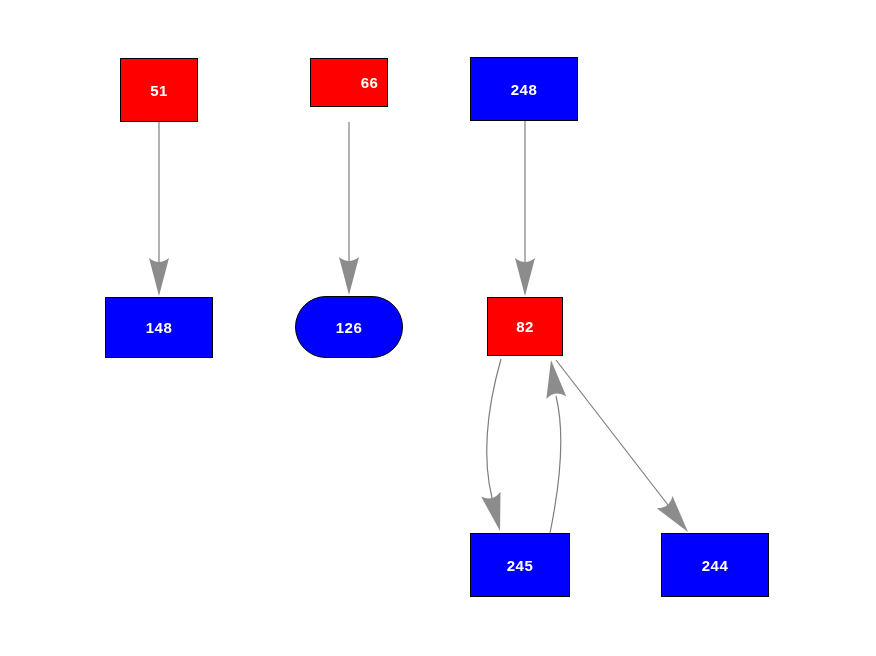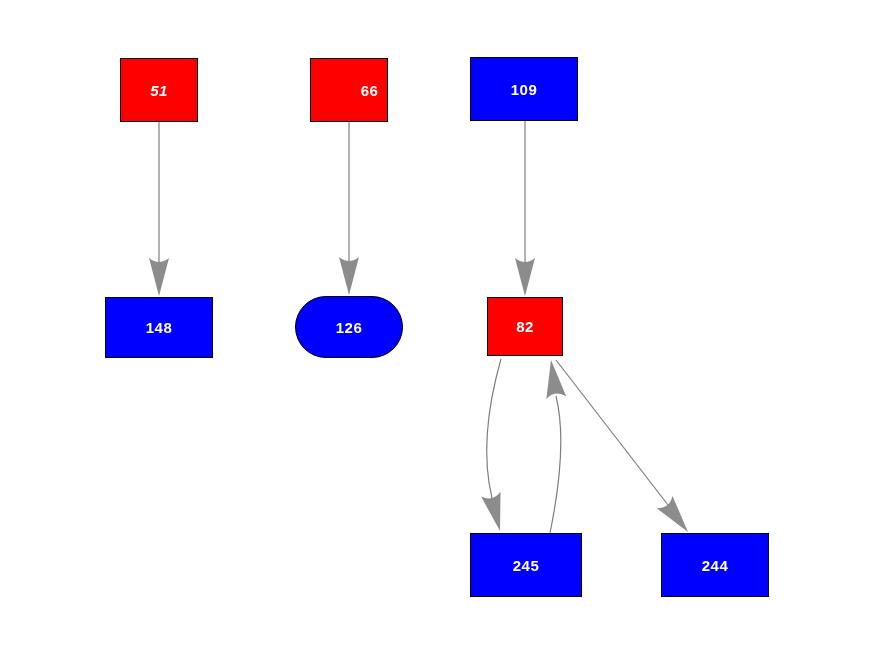--- a/index.html
+++ b/index.html
@@ -77,29 +77,29 @@
       <path class="edge-line" d="M550,533 Q568,445 556,396"></path>
       <path class="arrowhead" d="M0,0 L-10,38 Q0,30 10,38 Z" transform="translate(551,360) rotate(-8)"></path>
     </g>
 
     <g>
       <path class="edge-line" d="M556,360 L668,505"></path>
       <path class="arrowhead" d="M0,0 L-10,-38 Q0,-30 10,-38 Z" transform="translate(688,532) rotate(-38)"></path>
     </g>
   </svg>
 
-  <div class="node red" style="left:120px; top:58px;  width:78px;  height:64px;font-style:italic;">51</div>
+  <div class="node red" style="left:120px; top:58px;  width:78px;  height:64px;">51</div>
 
-  <div class="node red" style="left:310px; top:58px;  width:78px;  height:64px;padding-left:41px;">66</div>
+  <div class="node red" style="left:310px; top:58px;  width:78px;  height:49px;padding-left:41px;">66</div>
 
-  <div class="node blue" style="left:470px; top:57px;  width:108px; height:64px;">109</div>
+  <div class="node blue" style="left:470px; top:57px;  width:108px; height:64px;">248</div>
 
   <div class="node blue" style="left:105px; top:297px; width:108px; height:61px;">148</div>
 
   <div class="node blue" style="left:295px; top:296px; width:108px; height:62px;border-radius:31px;">126</div>
 
   <div class="node red" style="left:487px; top:297px; width:76px;  height:59px;">82</div>
 
-  <div class="node blue" style="left:470px; top:533px; width:112px; height:64px;">245</div>
+  <div class="node blue" style="left:470px; top:533px; width:100px; height:64px;">245</div>
 
   <div class="node blue" style="left:661px; top:533px; width:108px; height:64px;">244</div>
 
 </div>
 
 </body></html>

